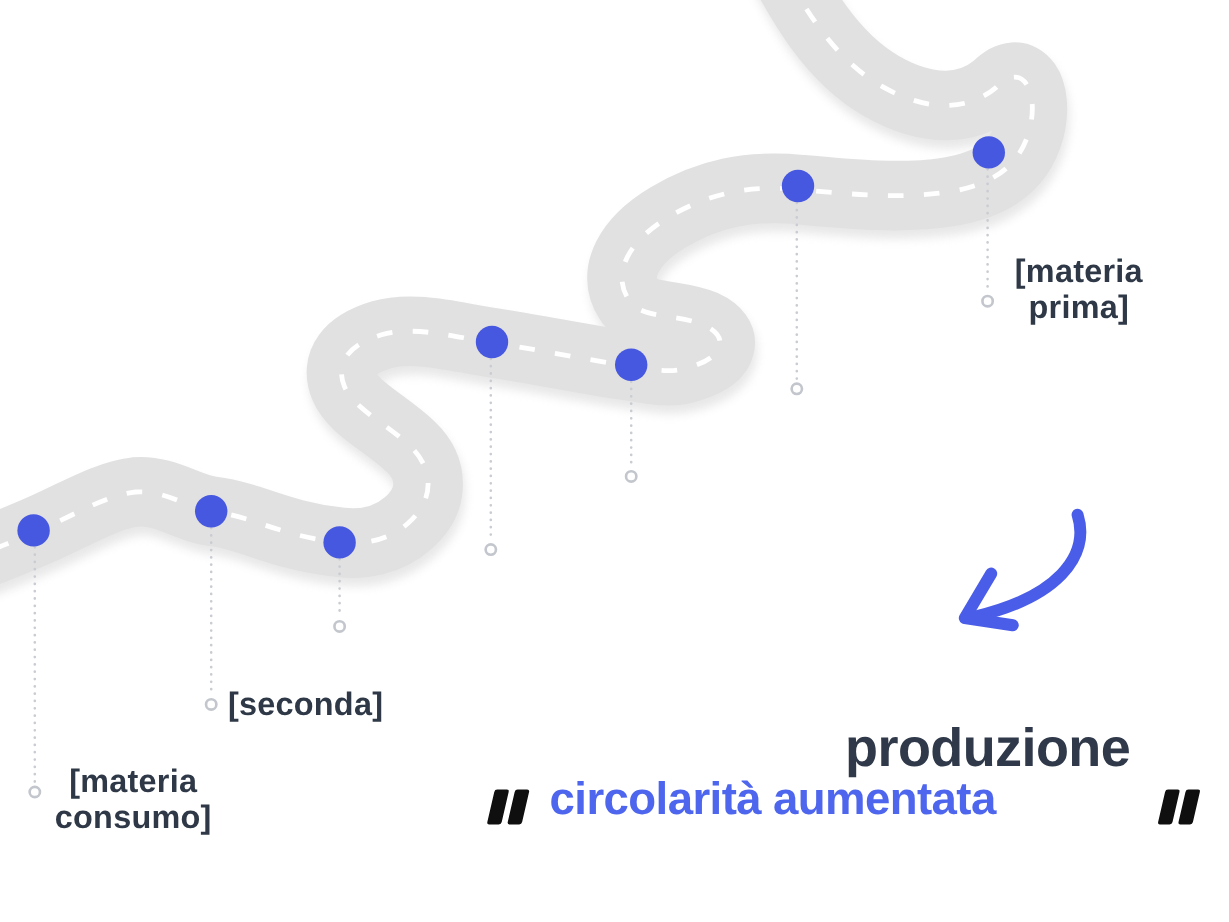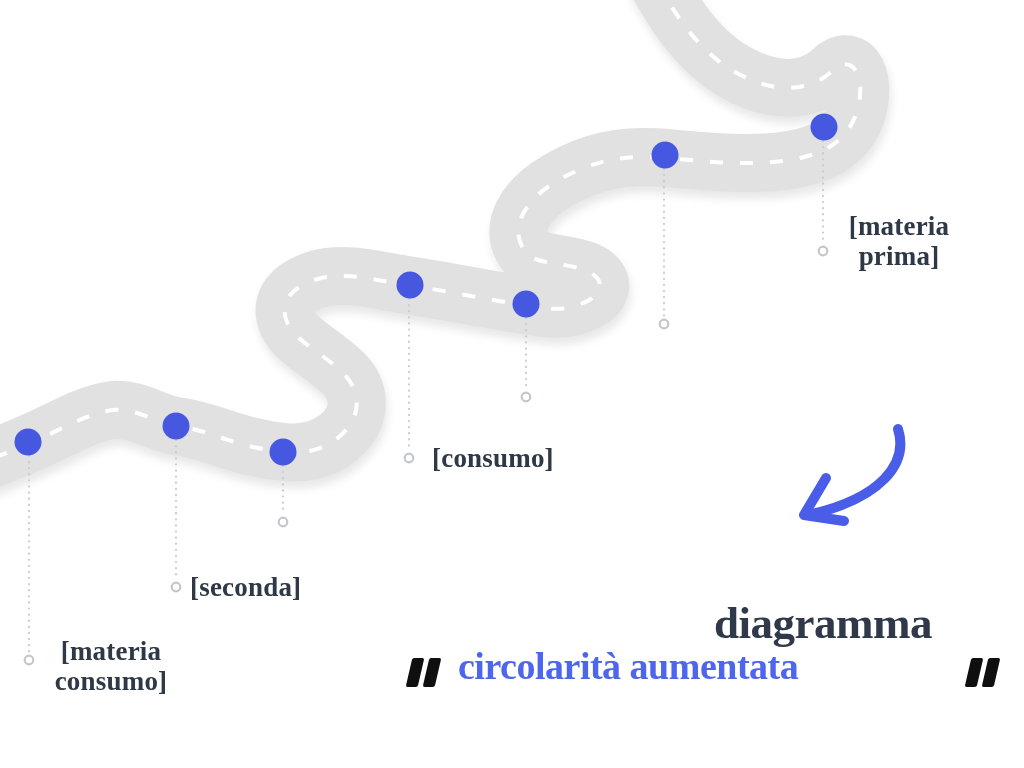--- a/index.html
+++ b/index.html
@@ -2,21 +2,21 @@
 <html><head>
 <meta charset="utf-8">
 <style>
   html, body { margin: 0; padding: 0; background: #ffffff; }
   #stage {
     position: relative;
     width: 1024px;
     height: 768px;
     overflow: hidden;
     background: #ffffff;
-    font-family: Liberation Serif, serif;
+    font-family: Liberation Sans, sans-serif;
   }
   #road-svg { position: absolute; left: 0; top: 0; }
 
   .station-label {
     position: absolute;
     font-weight: 700;
     font-size: 27px;
     line-height: 30px;
     color: #2e3846;
     letter-spacing: 0.2px;
@@ -115,25 +115,24 @@
       <circle cx="28" cy="442" r="13.5" fill="#4657e0"></circle>
     </g>
 
     <g fill="none" stroke="#4a5de8" stroke-linecap="round" stroke-linejoin="round">
       <path d="M 898 429 C 909 464, 880 498, 812 514" stroke-width="10" stroke="#4a5de8"></path>
       <path d="M 826 478 L 804 515 L 844 521" stroke-width="10" stroke="#4a5de8"></path>
     </g>
   </svg>
 
   <div class="station-label two-line" style="left:833px; top:211px; width:132px;">[materia prima]</div>
-  <div class="station-label" style="left:432px; top:443px;">[consumo]</div>
   <div class="station-label" style="left:190px; top:572px;">[seconda]</div>
   <div class="station-label two-line" style="left:40px; top:636px; width:142px;">[materia consumo]</div>
 
-  <div class="caption-title">diagramma</div>
+  <div class="caption-title">produzione</div>
   <span class="quote-mark quote-open" aria-label="“">
       <i></i>
       <i></i>
     </span>
   <div class="caption-subtitle">circolarità aumentata</div>
   <span class="quote-mark quote-close" aria-label="”">
       <i></i>
       <i></i>
     </span>
 

